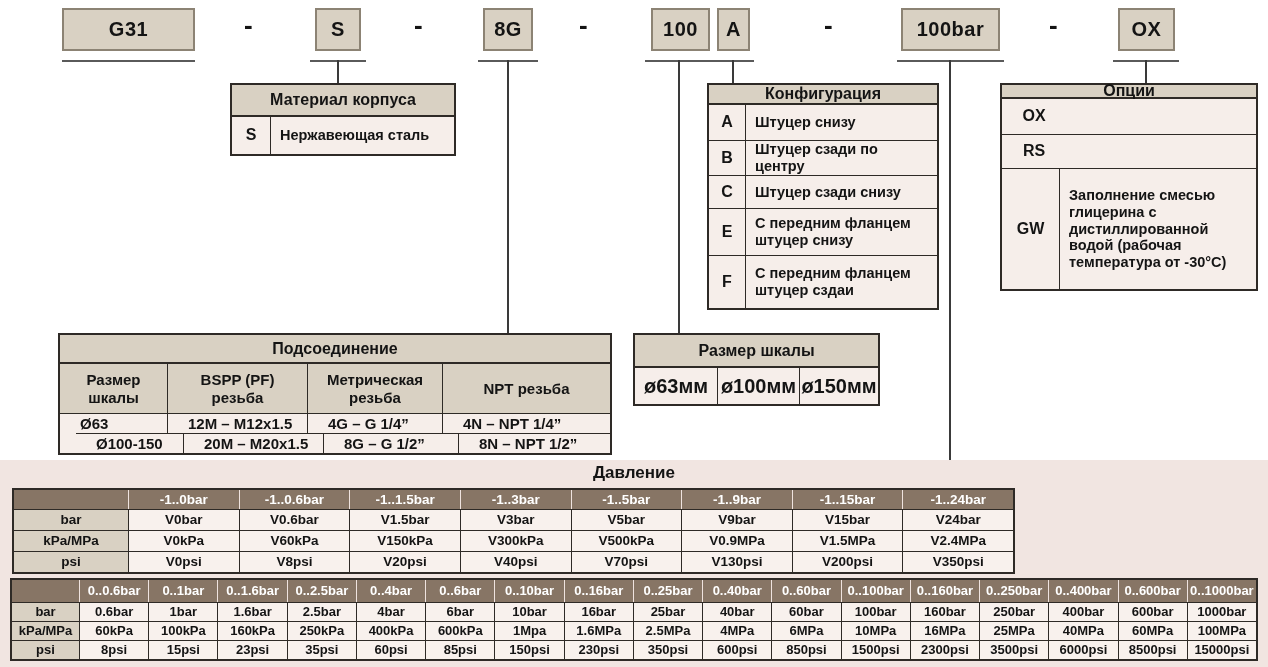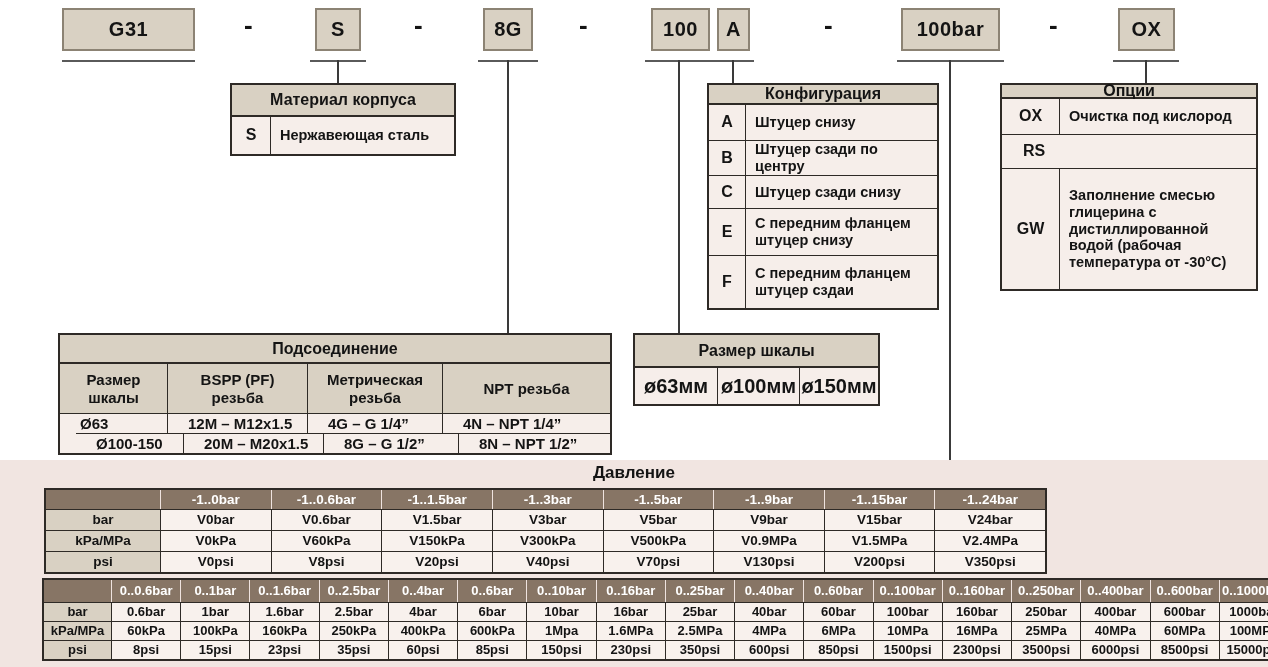--- a/index.html
+++ b/index.html
@@ -50,21 +50,21 @@
   .conn .grid-row:not(:first-child) .cell{justify-content:flex-start;text-align:left;padding-left:20px;}
   .scale .cell{justify-content:center;font-size:20px;}
   
   .pressure-section{
     position:absolute;left:0;width:1268px;background:var(--pink);
   }
   .pressure-title{
     position:absolute;left:0;width:100%;text-align:center;font-size:17px;
   }
   .ptable{
-    position:absolute;box-sizing:border-box;background:#f8f1ed;border:2px solid var(--line);margin-left:32px;
+    position:absolute;box-sizing:border-box;background:#f8f1ed;border:2px solid var(--line);
   }
   .ptable .cell{justify-content:center;text-align:center;padding:0 2px;font-size:13.5px;}
   .ptable.small .cell{font-size:13px;}
   .ptable .grid-row:first-child{background:var(--dark);color:#ffffff;}
   .ptable .grid-row:first-child .cell + .cell{border-left-color:#efe3df;}
   .ptable .grid-row:not(:first-child) .cell:first-child{background:var(--beige);}
 </style>
 </head>
 <body>
 
@@ -132,21 +132,20 @@
           <div class="cell">С передним фланцем штуцер сздаи</div>
         </div>
       </div>
   </div>
 
   <div class="ltable" style="left:1000px;top:83px;width:258px">
     <div class="lt-title" style="height:14px">Опции</div>
     <div class="lt-grid code-desc">
         <div class="grid-row" style="grid-template-columns: 57px 1fr; height: 35px;">
           <div class="cell">OX</div>
-          <div class="cell">Очистка под кислород</div>
         </div>
         <div class="grid-row" style="grid-template-columns: 57px 1fr; height: 34px;">
           <div class="cell">RS</div>
         </div>
         <div class="grid-row" style="grid-template-columns: 57px 1fr; height: 121px;">
           <div class="cell">GW</div>
           <div class="cell">Заполнение смесью глицерина с дистиллированной водой (рабочая температура от -30°C)</div>
         </div>
       </div>
   </div>

